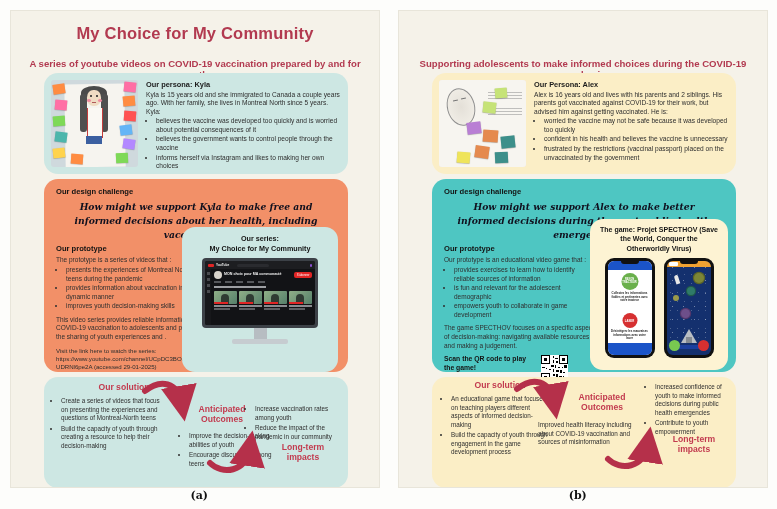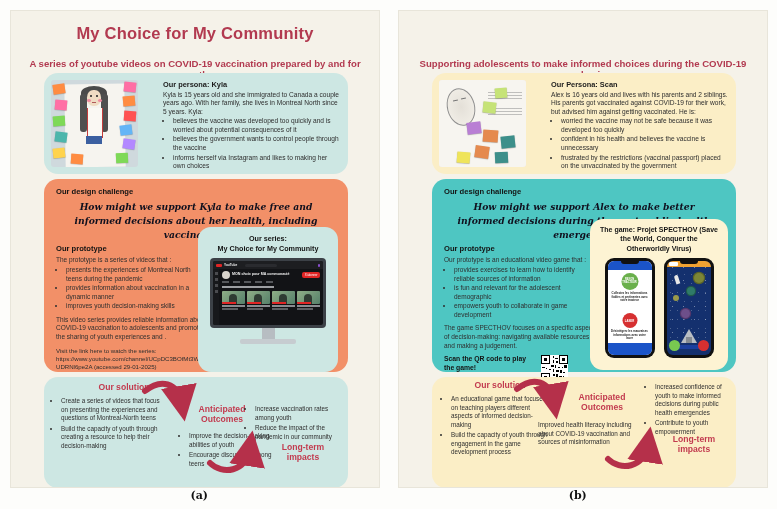--- a/index.html
+++ b/index.html
@@ -8,38 +8,38 @@
   .poster{position:relative;width:370px;height:478px;background:#f5f2e9;border:1px solid #e8e5da;box-sizing:border-box;overflow:hidden;}
   .p-title{position:absolute;left:0;right:0;top:13px;text-align:center;font-size:16.5px;font-weight:bold;color:#b23a50;letter-spacing:.2px;}
   .p-subtitle{position:absolute;left:8px;right:8px;top:47px;text-align:center;font-size:9.6px;font-weight:bold;color:#b23a50;}
 
   .box{position:absolute;left:33px;width:304px;border-radius:14px;box-sizing:border-box;}
   .teal-bg{background:#cde7e3;}
   .cream-bg{background:#fbeec6;}
   .orange-bg{background:#f29068;}
   .turq-bg{background:#4ec6c2;}
 
-  .persona-box{top:62px;height:101px;padding:7px;display:flex;gap:17px;}
+  .persona-box{top:62px;height:101px;padding:7px;display:flex;}
   .persona-img{position:relative;width:87px;height:87px;border-radius:3px;overflow:hidden;flex:0 0 87px;}
   .persona-text{margin-left:8px;font-size:6.6px;line-height:1.3;color:#2e2e2e;}
   .persona-text .ph{font-weight:bold;font-size:7.4px;color:#1c1c1c;margin:0 0 1px 0;}
   .persona-text p{margin:0;}
   ul.blist{margin:1px 0 0 0;padding-left:10px;}
   ul.blist li{margin:0 0 1px 0;}
 
   .challenge-box{top:168px;height:193px;padding:8px 12px;}
   .sec-heading{font-weight:bold;font-size:7.6px;color:#141414;margin:0;}
   .question{font-family:"DejaVu Serif",serif;font-style:italic;font-weight:bold;font-size:9.2px;line-height:1.5;color:#10101e;text-align:center;margin:4px 6px 3px 6px;}
   .proto-left{font-size:6.5px;line-height:1.32;color:#2e2e2e;}
   .proto-left p{margin:2px 0 0 0;}
   .proto-note{margin-top:5px !important;}
   .proto-link{margin-top:5px !important;font-size:6.1px;word-break:break-all;}
 
   
-  .series-card{position:absolute;right:10px;top:48px;width:140px;height:138px;border-radius:13px;padding-top:7px;text-align:center;}
+  .series-card{position:absolute;right:10px;top:48px;width:156px;height:138px;border-radius:13px;padding-top:7px;text-align:center;}
   .card-heading{font-size:7.2px;font-weight:bold;color:#141414;line-height:1.35;margin:0 6px;}
   .monitor{margin-top:5px;}
   .m-screen{width:116px;height:70px;margin:0 auto;background:#3c4147;border-radius:4px;padding:3px;box-sizing:border-box;}
   .yt{width:100%;height:100%;background:#121316;border-radius:2px;overflow:hidden;font-size:3.5px;color:#d8d8d8;display:flex;flex-direction:column;}
   .yt-top{height:8px;background:#1d1e21;display:flex;align-items:center;padding:0 3px;gap:2px;flex:0 0 8px;}
   .yt-logo{width:6px;height:3.4px;background:#e02525;border-radius:1px;}
   .yt-brand{font-size:3.2px;color:#eee;font-weight:bold;}
   .yt-search{width:32px;height:3.6px;background:#2a2b2f;border-radius:2px;margin-left:6px;}
   .yt-dot{width:2.4px;height:2.4px;border-radius:50%;background:#8a4fd0;margin-left:auto;}
   .yt-body{display:flex;flex:1;}
@@ -321,21 +321,21 @@
           <div class="pb-note" style="left:44px;top:22px;width:13px;height:11px;background:#c6e377;transform:rotate(6deg);"></div>
           <div class="pb-note" style="left:56px;top:8px;width:12px;height:10px;background:#c6e377;transform:rotate(-5deg);"></div>
           <div class="pb-note" style="left:28px;top:42px;width:14px;height:12px;background:#b97fd4;transform:rotate(-7deg);"></div>
           <div class="pb-note" style="left:44px;top:50px;width:15px;height:12px;background:#e58a4e;transform:rotate(4deg);"></div>
           <div class="pb-note" style="left:62px;top:56px;width:14px;height:12px;background:#3d8f8a;transform:rotate(-6deg);"></div>
           <div class="pb-note" style="left:36px;top:66px;width:14px;height:12px;background:#e58a4e;transform:rotate(8deg);"></div>
           <div class="pb-note" style="left:56px;top:72px;width:13px;height:11px;background:#3d8f8a;transform:rotate(-3deg);"></div>
           <div class="pb-note" style="left:18px;top:72px;width:13px;height:11px;background:#efe45a;transform:rotate(5deg);"></div>
         </div>
         <div class="persona-text">
-          <p class="ph">Our Persona: Scan</p>
+          <p class="ph">Our Persona: Alex</p>
           <p>Alex is 16 years old and lives with his parents and 2 siblings. His parents got vaccinated against COVID-19 for their work, but advised him against getting vaccinated. He is:</p>
           <ul class="blist">
             <li>worried the vaccine may not be safe because it was developed too quickly</li>
             <li>confident in his health and believes the vaccine is unnecessary</li>
             <li>frustrated by the restrictions (vaccinal passport) placed on the unvaccinated by the government</li>
           </ul>
         </div>
       </div>
 
       <div class="box turq-bg challenge-box">

